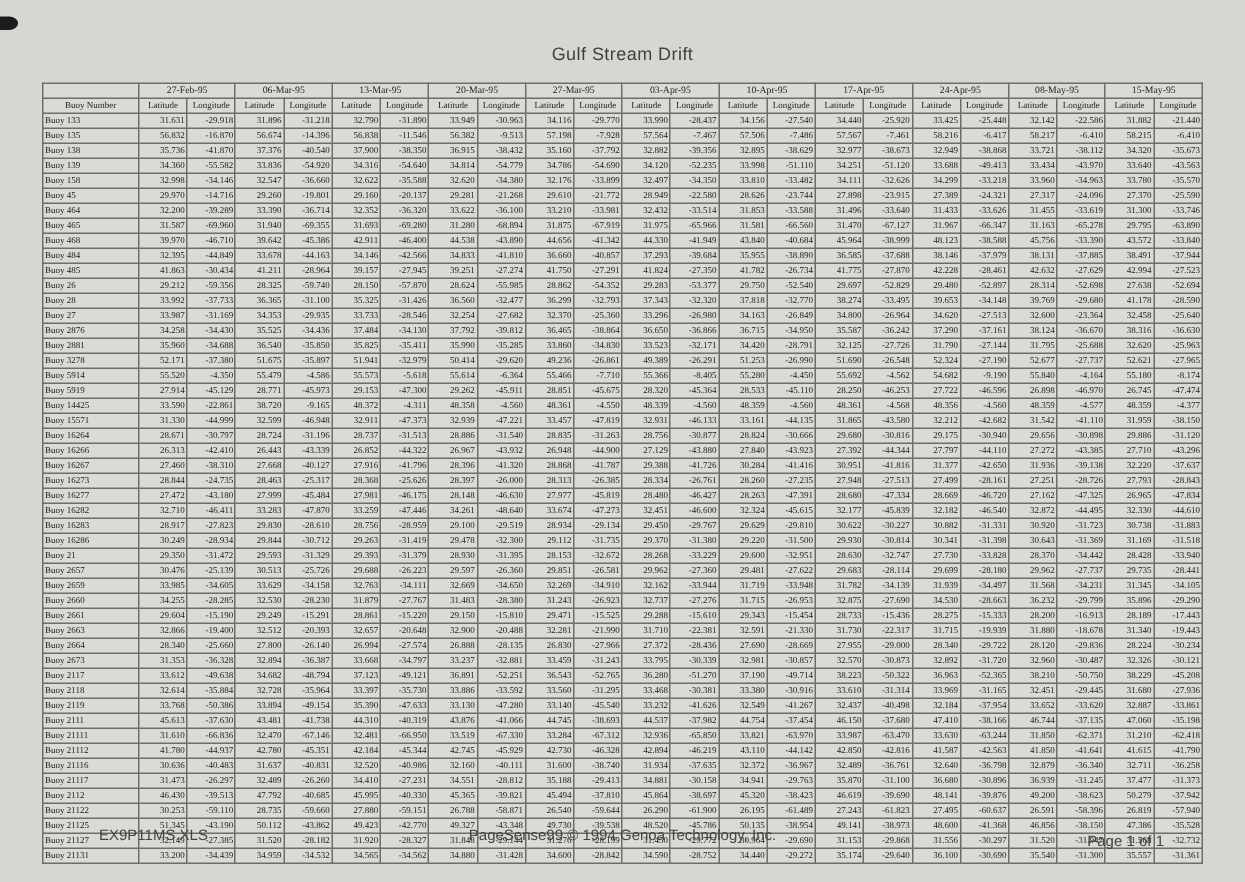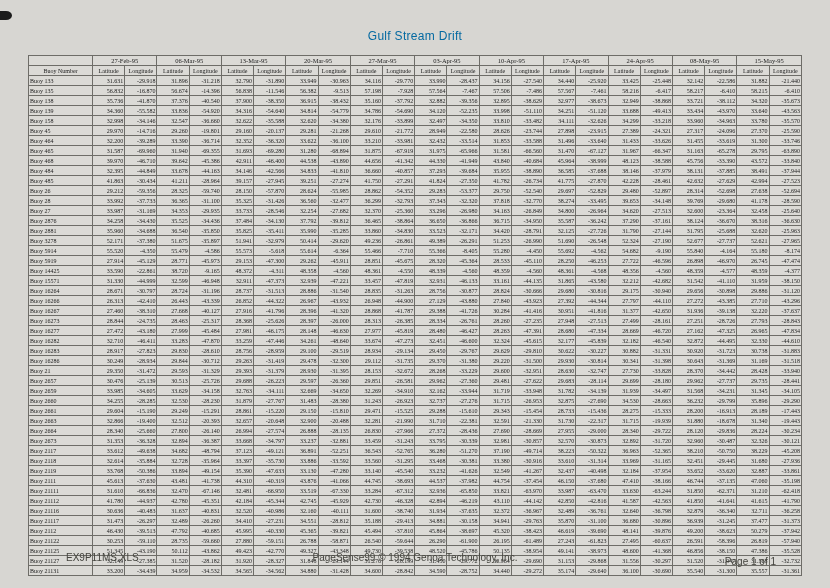--- a/index.html
+++ b/index.html
@@ -4,21 +4,21 @@
 <style>
   html,body { margin:0; padding:0; }
   body {
     width:830px; height:588px; position:relative; overflow:hidden;
     background:#d7d6d2; font-family:"Liberation Serif", serif;
   }
   .corner-mark { position:absolute; left:0; top:11px; width:12px; height:9px;
     background:#1c1c1c; border-radius:0 60% 60% 0; }
   .page-title {
     position:absolute; top:29px; left:0; width:100%; text-align:center;
-    font-family:"Liberation Sans", sans-serif; font-size:12px; color:#0369a1;
+    font-family:"Liberation Sans", sans-serif; font-size:12px; color:#404040;
     letter-spacing:0.3px;
   }
   table.drift {
     position:absolute; left:28px; top:55px; width:774px;
     border-collapse:collapse; table-layout:fixed;
     font-size:6px; color:#222; background:#dbdad6;
   }
   table.drift th, table.drift td {
     border:0.5px solid #6e6d68; padding:0 1px; height:9px; line-height:8px;
     overflow:hidden; white-space:nowrap; font-weight:normal;

